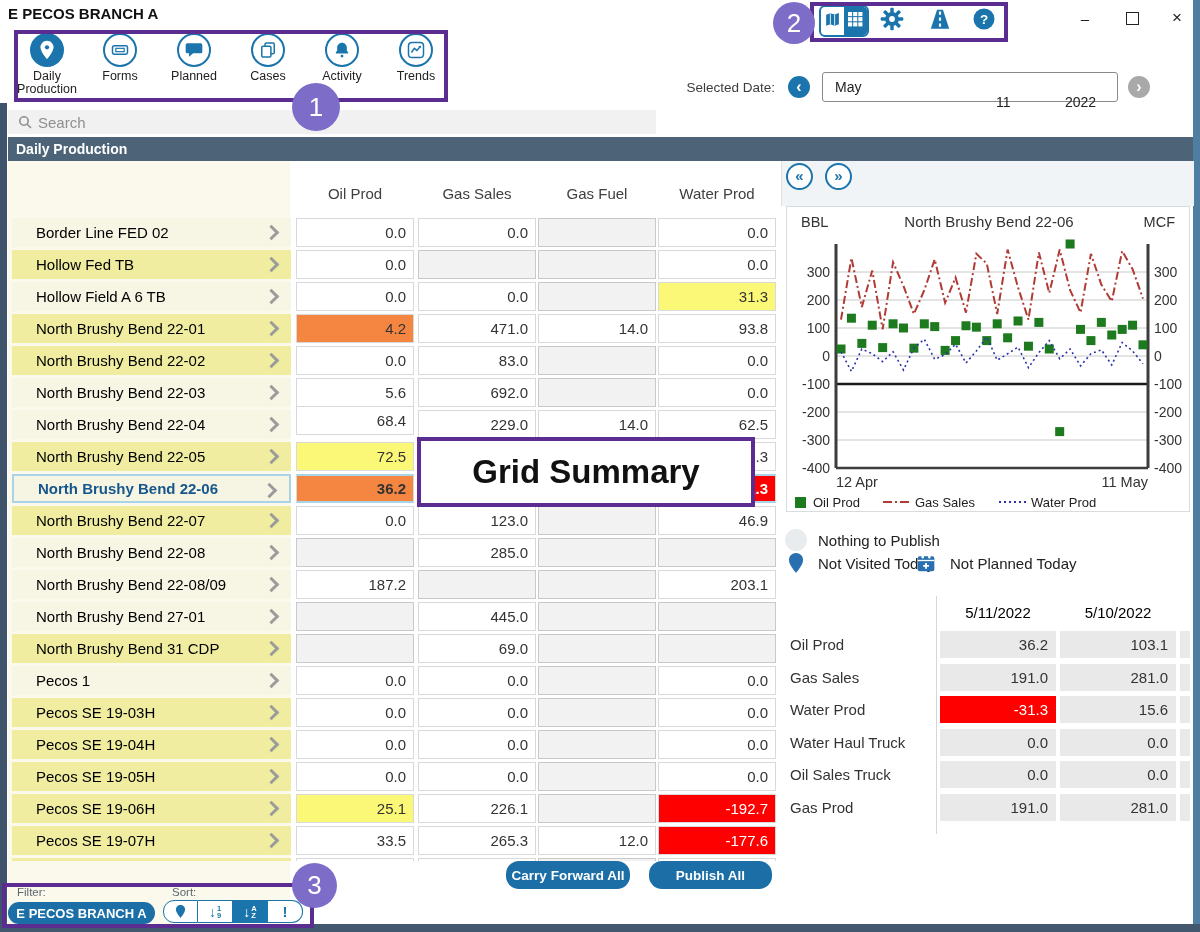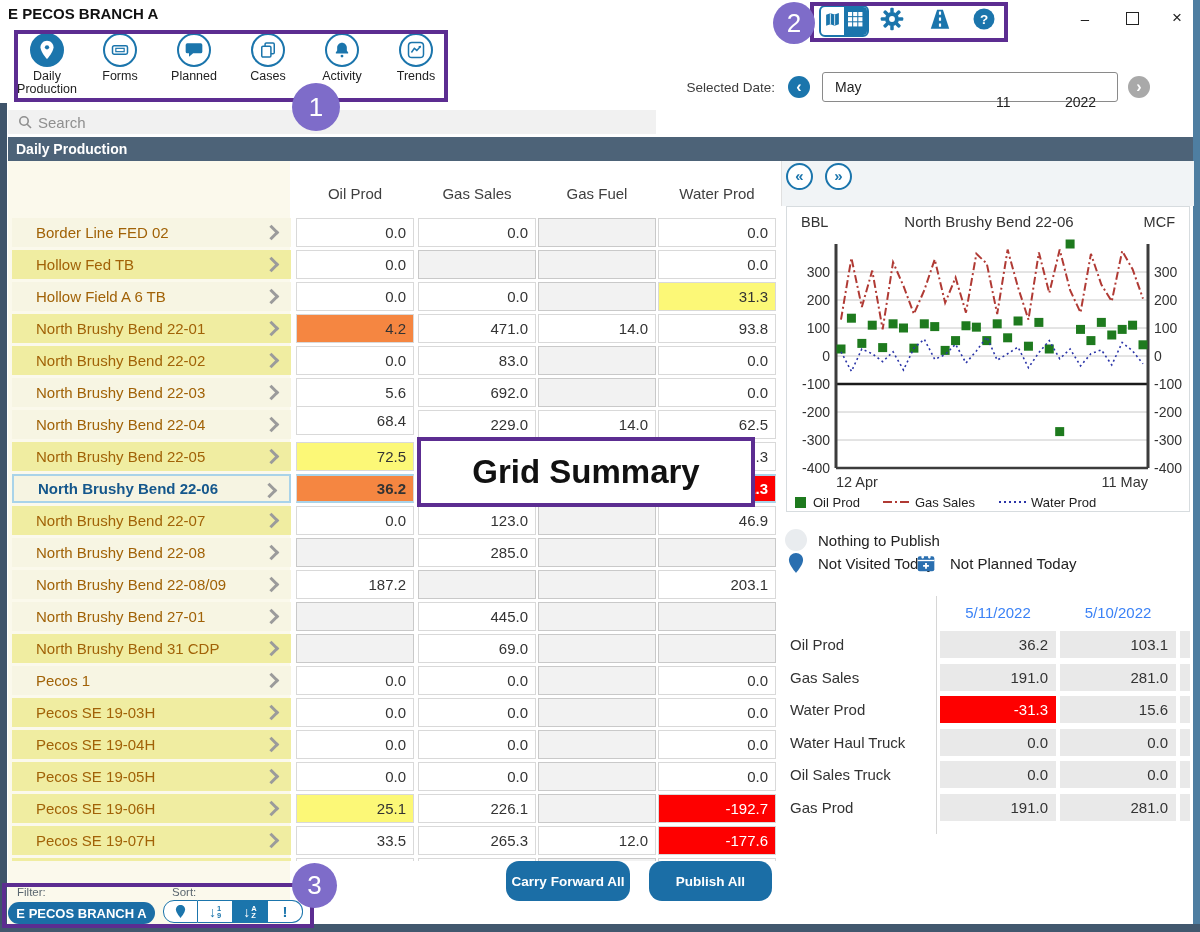--- a/index.html
+++ b/index.html
@@ -39,21 +39,21 @@
   .search{left:8px;top:110px;width:648px;height:24px;background:#f1f1f1;}
   .search input{width:100%;height:100%;border:0;background:transparent;outline:none;
                 padding:0 0 0 30px;font-size:15px;color:#444;font-family:"Liberation Sans",sans-serif;box-sizing:border-box;}
   .search input::placeholder{color:#8f8f8f;}
   
   .sechdr{left:8px;top:137px;width:1185px;height:24px;background:#4d6378;color:#fff;
           font-size:14px;font-weight:bold;display:flex;align-items:center;padding-left:8px;box-sizing:border-box;}
   
   .leftpanel{left:8px;top:161px;width:282px;height:763px;background:#fbf9ec;}
   .wellrow{position:absolute;left:0;width:279px;height:29px;box-sizing:border-box;display:flex;
-           align-items:center;padding-left:24px;font-size:15px;color:#a16207;cursor:pointer;}
+           align-items:center;padding-left:24px;font-size:15px;color:#000000;cursor:pointer;}
   .wellrow.cream{background:#f7f5e3;}
   .wellrow.yellow{background:#f0eda1;}
   .wellrow.selected{background:#f6f4e2;border:2px solid #a9d3e9;font-weight:bold;color:#15578c;}
   .chev{position:absolute;right:14px;top:9px;width:8px;height:8px;border-top:3px solid #9b9b9b;
         border-right:3px solid #9b9b9b;transform:rotate(45deg);}
   
   .colhdr{top:185px;width:118px;text-align:center;font-size:15px;color:#3f3f3f;}
   .gcell{position:absolute;width:118px;height:29px;box-sizing:border-box;border:1px solid #d9d9d9;
          background:#fff;font-size:15px;color:#333;display:flex;align-items:center;
          justify-content:flex-end;padding-right:7px;cursor:text;}
@@ -64,26 +64,26 @@
   .gcell.sel{border-top:2px solid #a9d3e9;border-bottom:2px solid #a9d3e9;font-weight:bold;}
   
   .rpanel-top{left:781px;top:161px;width:412px;height:45px;background:#f1f4f6;border-left:1px solid #e0e0e0;}
   .navdbl{width:27px;height:27px;border-radius:50%;border:2px solid #1b75ac;background:#fff;color:#1b75ac;
           font-size:15px;font-weight:bold;display:flex;align-items:center;justify-content:center;
           box-sizing:border-box;cursor:pointer;padding-bottom:2px;}
   .chartcard{left:786px;top:206px;width:404px;height:306px;background:#fff;border:1px solid #d7dcdf;box-sizing:border-box;}
   .statrow{display:flex;align-items:center;font-size:15px;color:#222;}
   
   .sumlbl{font-size:15px;color:#333;}
-  .sumhdr{font-size:15px;color:#3b82f6;text-align:center;width:116px;}
+  .sumhdr{font-size:15px;color:#000000;text-align:center;width:116px;}
   .scell{position:absolute;width:116px;height:27px;background:#e9e9e9;box-sizing:border-box;
          font-size:15px;color:#333;display:flex;align-items:center;justify-content:flex-end;padding-right:8px;}
   .scell.red{background:#fe0000;color:#fff;}
   
-  .bigbtn{height:40px;background:#1b6ea6;border-radius:13px;color:#fff;font-weight:bold;font-size:13.5px;
+  .bigbtn{height:28px;background:#1b6ea6;border-radius:13px;color:#fff;font-weight:bold;font-size:13.5px;
           display:flex;align-items:center;justify-content:center;cursor:pointer;}
   .minilbl{font-size:11.5px;color:#5b6770;}
   .filterpill{left:8px;top:902px;width:147px;}
   .sortgrp{left:163px;top:900px;height:23px;display:flex;}
   .sortbtn{width:35px;height:23px;border:1.5px solid #1b75ac;border-left-width:0;background:#fff;
            display:flex;align-items:center;justify-content:center;box-sizing:border-box;cursor:pointer;color:#1b75ac;}
   .sortbtn:first-child{border-left-width:1.5px;border-radius:11px 0 0 11px;}
   .sortbtn:last-child{border-radius:0 11px 11px 0;}
   .sortbtn.on{background:#1b75ac;color:#fff;}
   .sortbtn .arr{font-size:14px;font-weight:bold;line-height:1;}

